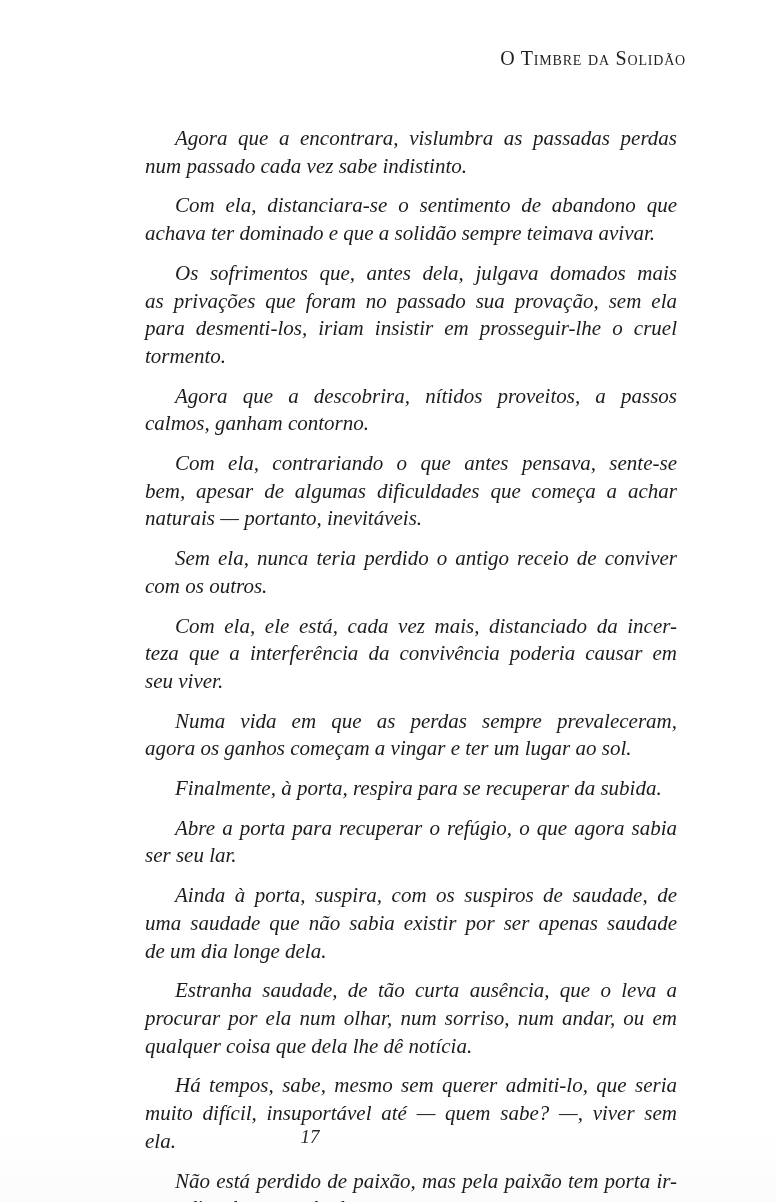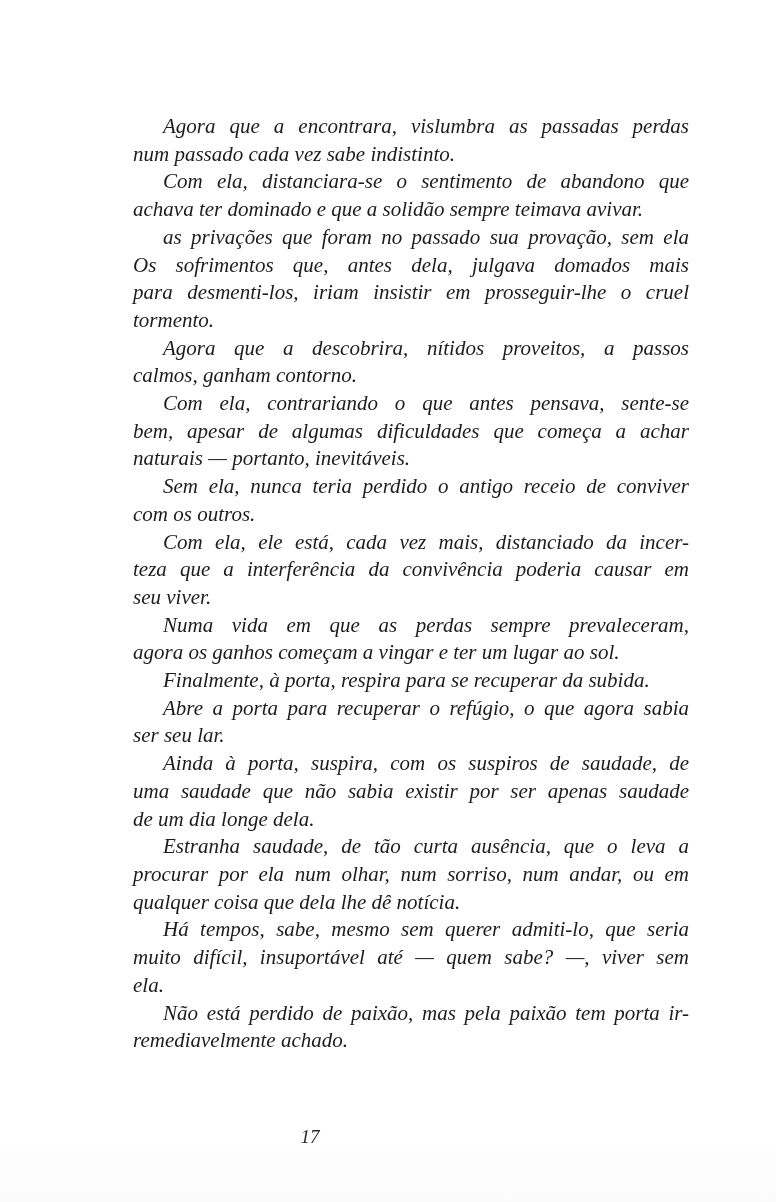--- a/index.html
+++ b/index.html
@@ -31,21 +31,21 @@
     position: absolute;
     left: 133px;
     top: 113px;
     width: 556px;
     font-style: italic;
     font-size: 21px;
     line-height: 27.7px;
     color: #1c1c1c;
   }
   .para {
-    margin: 0;
+    margin: 12px;
     padding: 0;
   }
   .line {
     display: block;
     text-align: justify;
     text-align-last: justify;
     white-space: normal;
   }
   .para .line:last-child {
     text-align-last: left;
@@ -61,33 +61,34 @@
     text-align: center;
     font-style: italic;
     font-size: 19px;
     color: #2a2a2a;
   }
 </style>
 </head>
 <body>
 
 <div class="page">
+  <div class="running-header">O Timbre da Solidão</div>
 
   <div class="page-body" id="page-body">
       <p class="para">
         <span class="line">Agora que a encontrara, vislumbra as passadas perdas</span>
         <span class="line">num passado cada vez sabe indistinto.</span>
       </p>
       <p class="para">
         <span class="line">Com ela, distanciara-se o sentimento de abandono que</span>
         <span class="line">achava ter dominado e que a solidão sempre teimava avivar.</span>
       </p>
       <p class="para">
+        <span class="line">Os sofrimentos que, antes dela, julgava domados mais</span>
         <span class="line">as privações que foram no passado sua provação, sem ela</span>
-        <span class="line">Os sofrimentos que, antes dela, julgava domados mais</span>
         <span class="line">para desmenti-los, iriam insistir em prosseguir-lhe o cruel</span>
         <span class="line">tormento.</span>
       </p>
       <p class="para">
         <span class="line">Agora que a descobrira, nítidos proveitos, a passos</span>
         <span class="line">calmos, ganham contorno.</span>
       </p>
       <p class="para">
         <span class="line">Com ela, contrariando o que antes pensava, sente-se</span>
         <span class="line">bem, apesar de algumas dificuldades que começa a achar</span>

